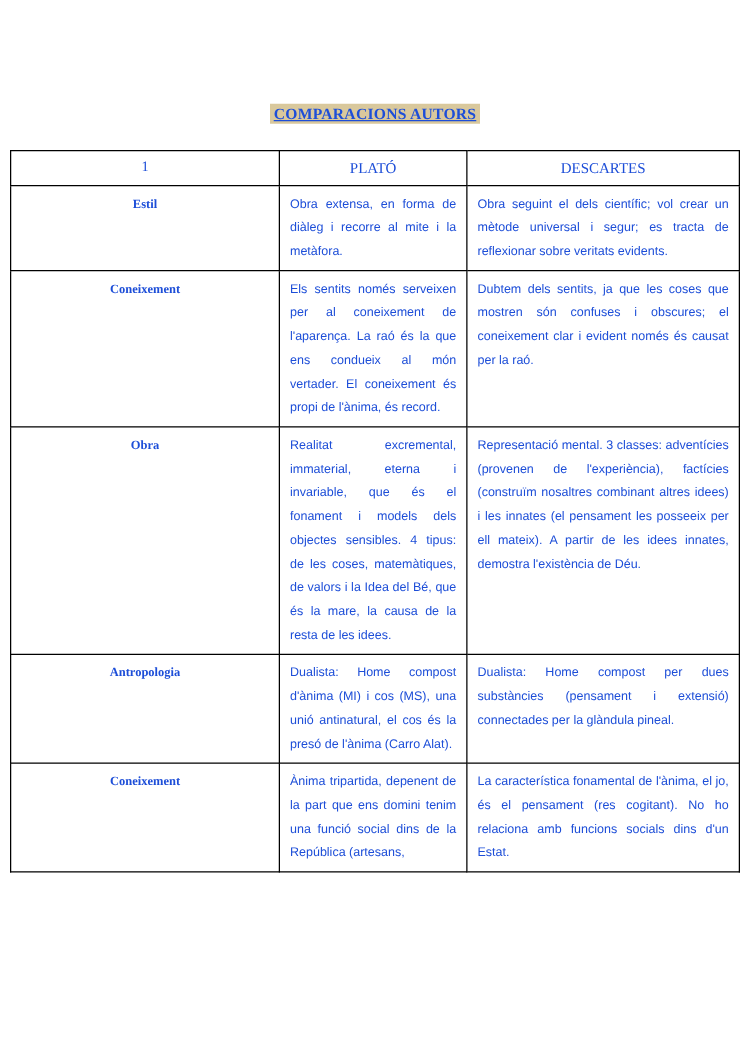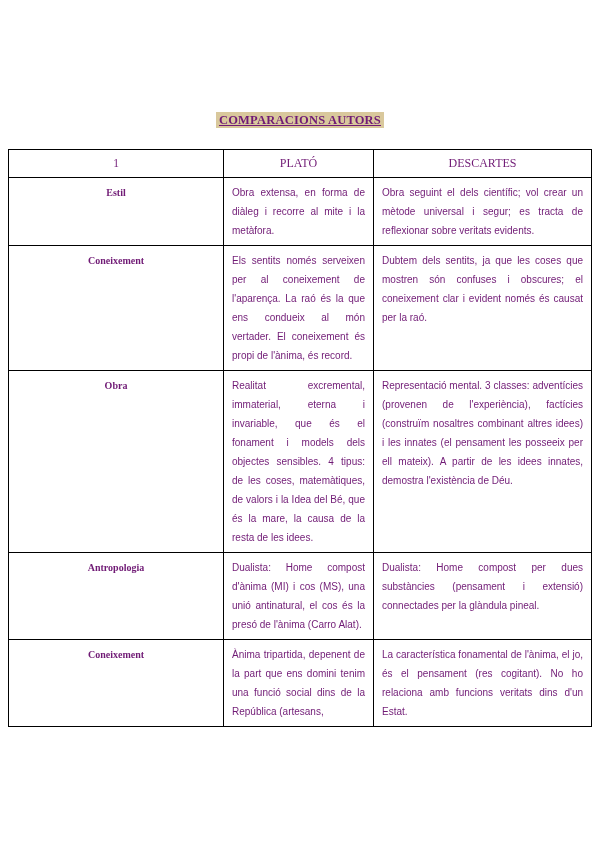--- a/index.html
+++ b/index.html
@@ -6,23 +6,23 @@
     margin: 0;
     padding: 0;
     background: #ffffff;
   }
   .page {
     position: relative;
     width: 600px;
     height: 848px;
     background: #ffffff;
     box-sizing: border-box;
-    padding-top: 113px;
+    padding-top: 84px;
     font-family: "Liberation Sans", sans-serif;
-    color: #701a75;
+    color: #1d4ed8;
     overflow: hidden;
   }
   .doc-title {
     text-align: center;
     margin: 0 0 21px 0;
     font-family: "Liberation Serif", serif;
     font-size: 12.5px;
     font-weight: bold;
     letter-spacing: 0.2px;
   }
@@ -112,18 +112,18 @@
         <td class="body-cell">Representació mental. 3 classes: adventícies (provenen de l'experiència), factícies (construïm nosaltres combinant altres idees) i les innates (el pensament les posseeix per ell mateix). A partir de les idees innates, demostra l'existència de Déu.</td>
       </tr>
       <tr>
         <td class="label-cell">Antropologia</td>
         <td class="body-cell">Dualista: Home compost d'ànima (MI) i cos (MS), una unió antinatural, el cos és la presó de l'ànima (Carro Alat).</td>
         <td class="body-cell">Dualista: Home compost per dues substàncies (pensament i extensió) connectades per la glàndula pineal.</td>
       </tr>
       <tr>
         <td class="label-cell">Coneixement</td>
         <td class="body-cell">Ànima tripartida, depenent de la part que ens domini tenim una funció social dins de la República (artesans,</td>
-        <td class="body-cell">La característica fonamental de l'ànima, el jo, és el pensament (res cogitant). No ho relaciona amb funcions veritats dins d'un Estat.</td>
+        <td class="body-cell">La característica fonamental de l'ànima, el jo, és el pensament (res cogitant). No ho relaciona amb funcions socials dins d'un Estat.</td>
       </tr>
     </tbody>
   </table>
 
 </div>
 
 </body></html>

